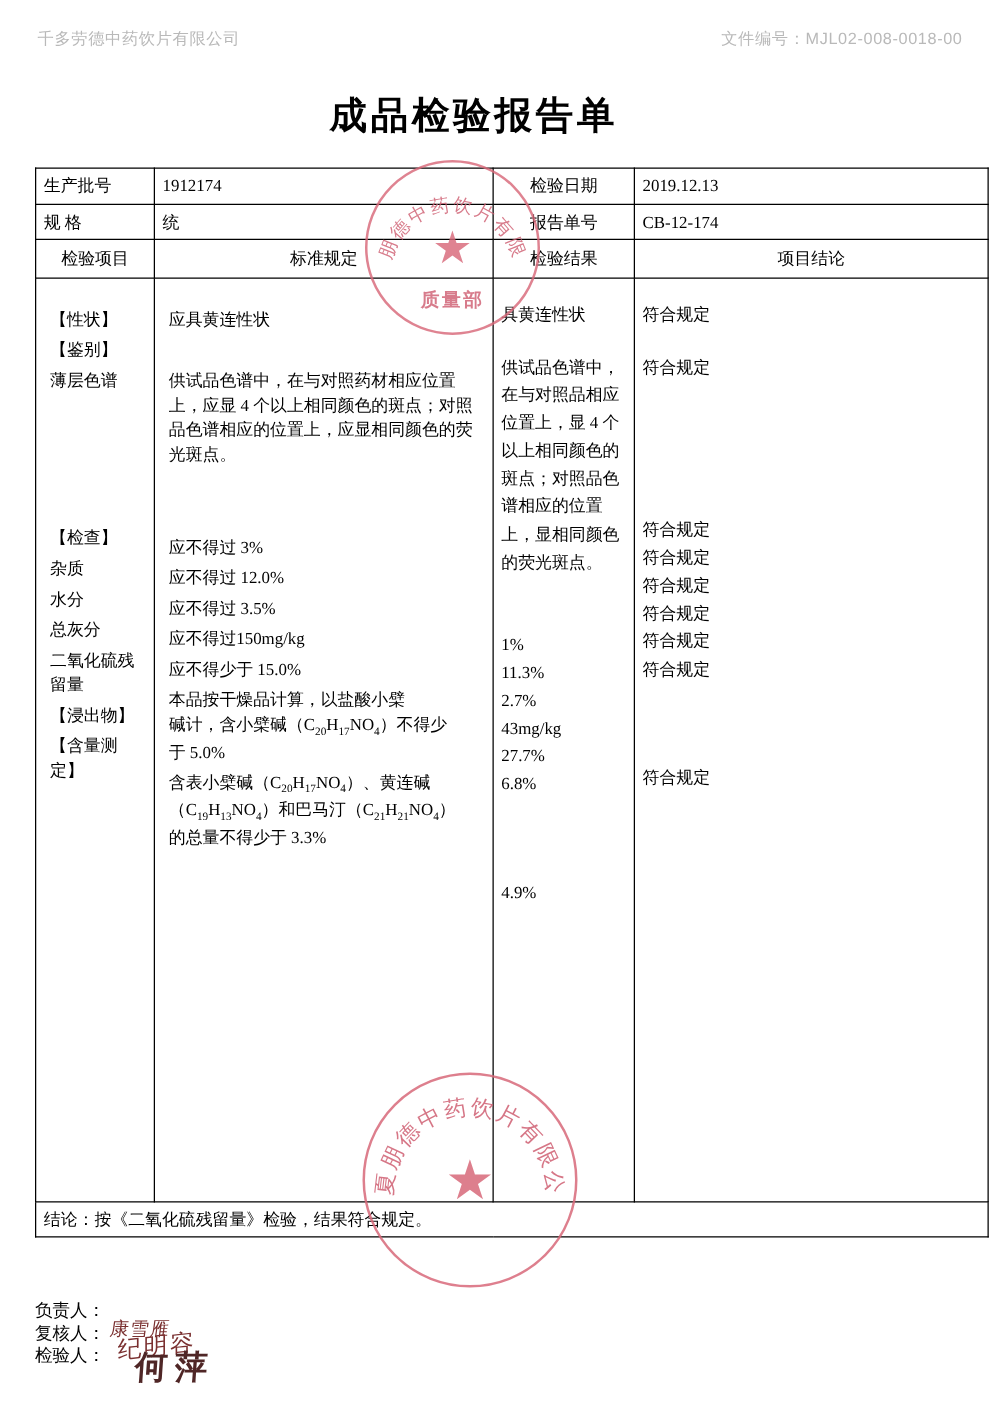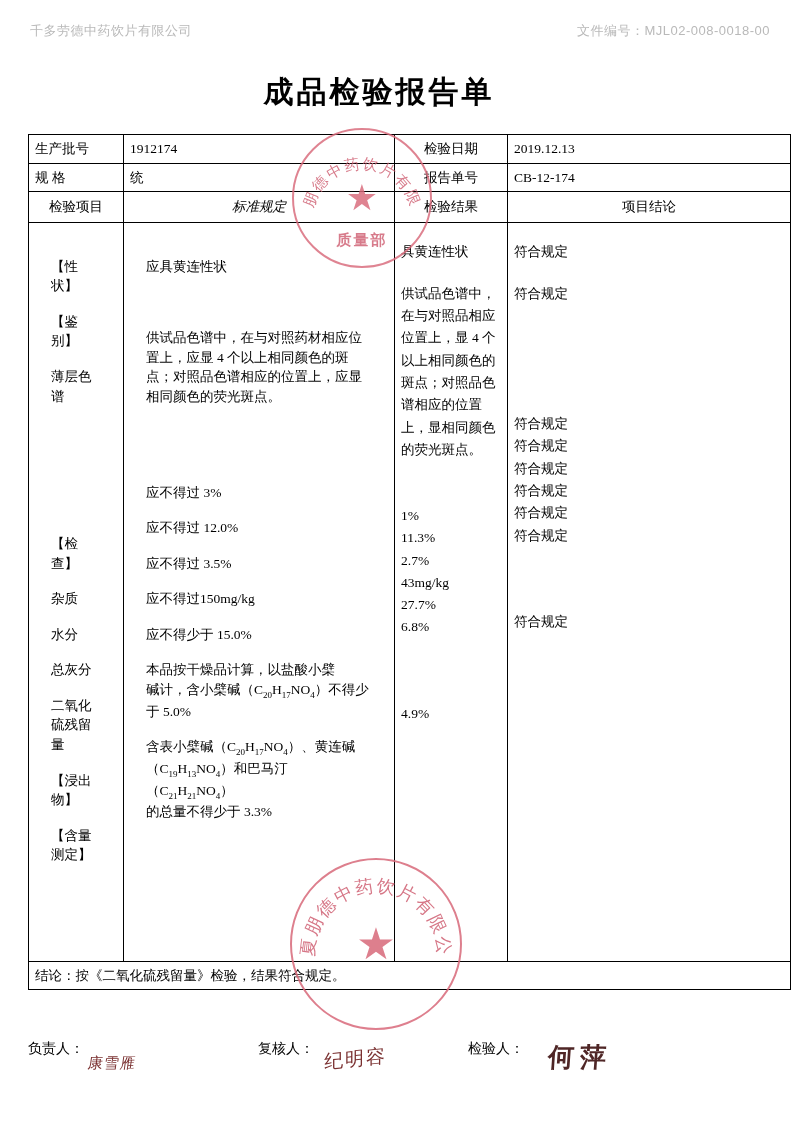--- a/index.html
+++ b/index.html
@@ -80,51 +80,52 @@
   }
   td.val2 {
     width: 270px;
   }
   tr.hrow td {
     text-align: center;
     font-size: 13.5px;
     padding: 5px 4px;
   }
   td.col-item { width: 120px; }
-  td.col-std  { width: 220px; font-style: italic; }
+  td.col-std  { width: 220px; }
   td.col-res  { width: 258px; }
   td.col-conc { width: 112px; }
 
   .body-cell {
     height: 730px;
     padding: 10px 8px 0 8px;
     font-size: 13px;
     line-height: 1.65;
   }
-  .body-cell .blk { margin: 16px; }
+  .body-cell .blk { margin: 5px; }
   .gap { height: 14px; }
   .sub { font-size: 9px; vertical-align: sub; }
   .center-cell { text-align: center; }
   .res-list div { line-height: 1.65; }
   .conc-list div { line-height: 1.65; text-align: left; }
 
   td.conclusion {
     font-size: 14px;
     padding: 7px 10px;
     line-height: 1.5;
   }
 
   
   .sigrow {
     position: absolute;
     left: 28px;
     top: 1040px;
     width: 716px;
     font-size: 14px;
     display: flex;
+    flex-direction: column;
   }
   .sigrow .item { position: relative; }
   .sig1 { width: 230px; }
   .sig2 { width: 210px; }
   .sig3 { width: 240px; }
   .handwrite {
     position: absolute;
     font-family: "DejaVu Serif", serif;
     color: #6c2a2a;
     white-space: nowrap;

